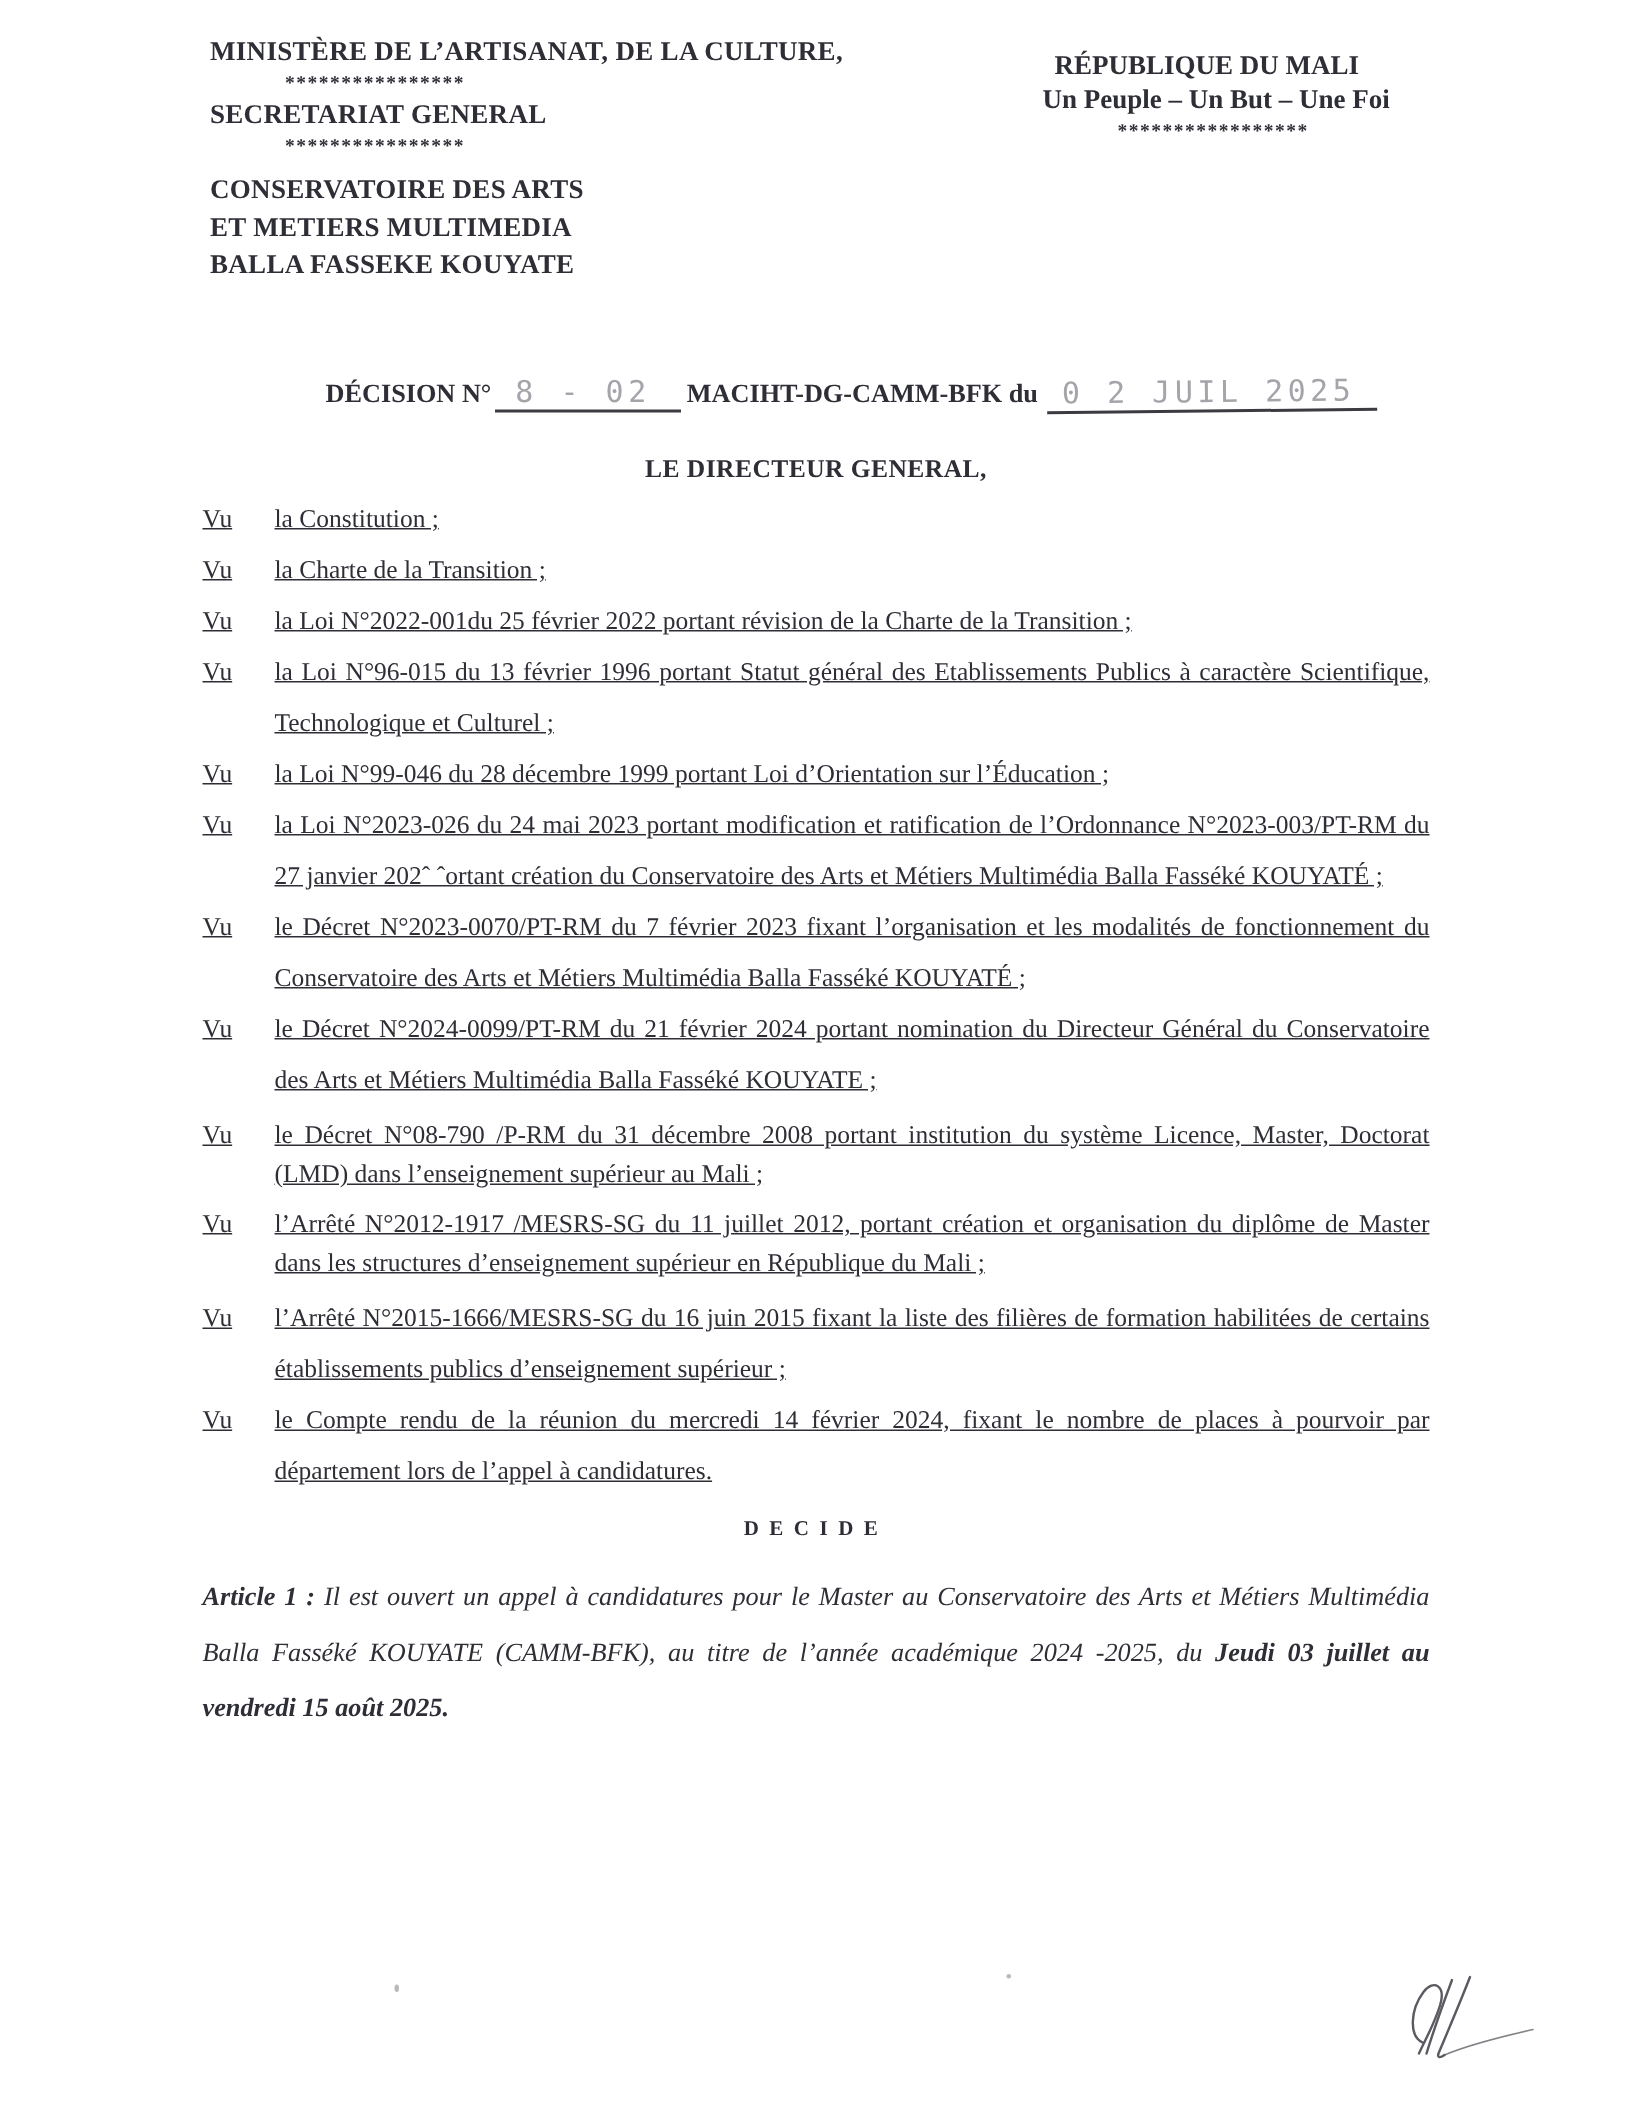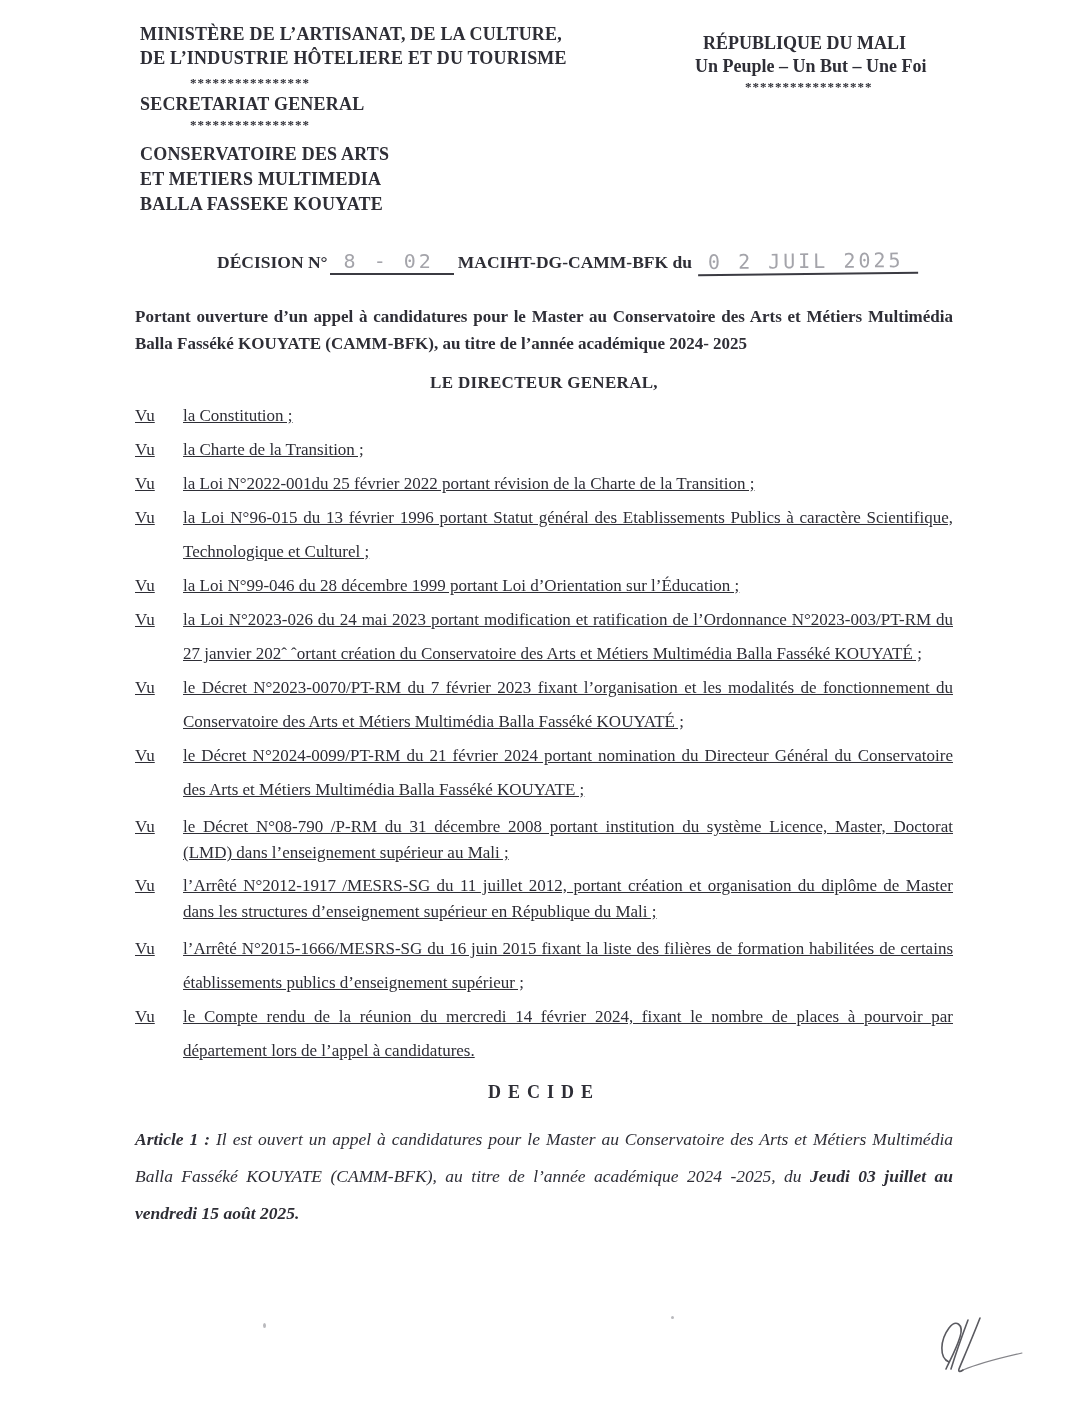--- a/index.html
+++ b/index.html
@@ -105,21 +105,21 @@
   }
   .vu-row:nth-child(9),
   .vu-row:nth-child(10) {
     line-height: 26px;
     margin: 7px 0;
   }
   
   .decide {
     text-align: center;
     font-weight: bold;
-    font-size: 18px;
+    font-size: 14px;
     letter-spacing: 7px;
     margin: 14px 0 16px 0;
   }
   
   .article {
     text-align: justify;
     line-height: 37px;
     font-size: 17.5px;
     font-style: italic;
   }
@@ -142,21 +142,20 @@
   .speck-1 { left: 263px; top: 1323px; width: 3px; height: 5px; }
   .speck-2 { left: 671px; top: 1316px; width: 3px; height: 3px; }
 </style>
 </head>
 <body>
 
 <div class="page">
 
   <div class="header-left">
     <div>MINISTÈRE DE L’ARTISANAT, DE LA CULTURE,</div>
-    <div class="gap-after">DE L’INDUSTRIE HÔTELIERE ET DU TOURISME</div>
     <div class="stars">****************</div>
     <div>SECRETARIAT GENERAL</div>
     <div class="stars">****************</div>
     <div class="org-block">
       <div>CONSERVATOIRE DES ARTS</div>
       <div>ET METIERS MULTIMEDIA</div>
       <div>BALLA FASSEKE KOUYATE</div>
     </div>
   </div>
 
@@ -165,21 +164,20 @@
     <div>Un Peuple – Un But – Une Foi</div>
     <div class="stars">*****************</div>
   </div>
 
   <div class="body-col">
 
     <div class="decision-line">
       <span>DÉCISION N°</span><span class="stamp stamp-number">8 - 02</span><span>MACIHT-DG-CAMM-BFK du</span><span class="stamp stamp-date">0 2  JUIL  2025</span>
     </div>
 
-    <p class="subject">Portant ouverture d’un appel à candidatures pour le Master au Conservatoire des Arts et Métiers Multimédia Balla Fasséké KOUYATE (CAMM-BFK), au titre de l’année académique 2024- 2025</p>
 
     <div class="authority">LE DIRECTEUR GENERAL,</div>
 
     <div class="vu-list">
       <div class="vu-row">
         <span class="vu-label">Vu</span>
         <span class="vu-text">la Constitution ;</span>
       </div>
       <div class="vu-row">
         <span class="vu-label">Vu</span>

